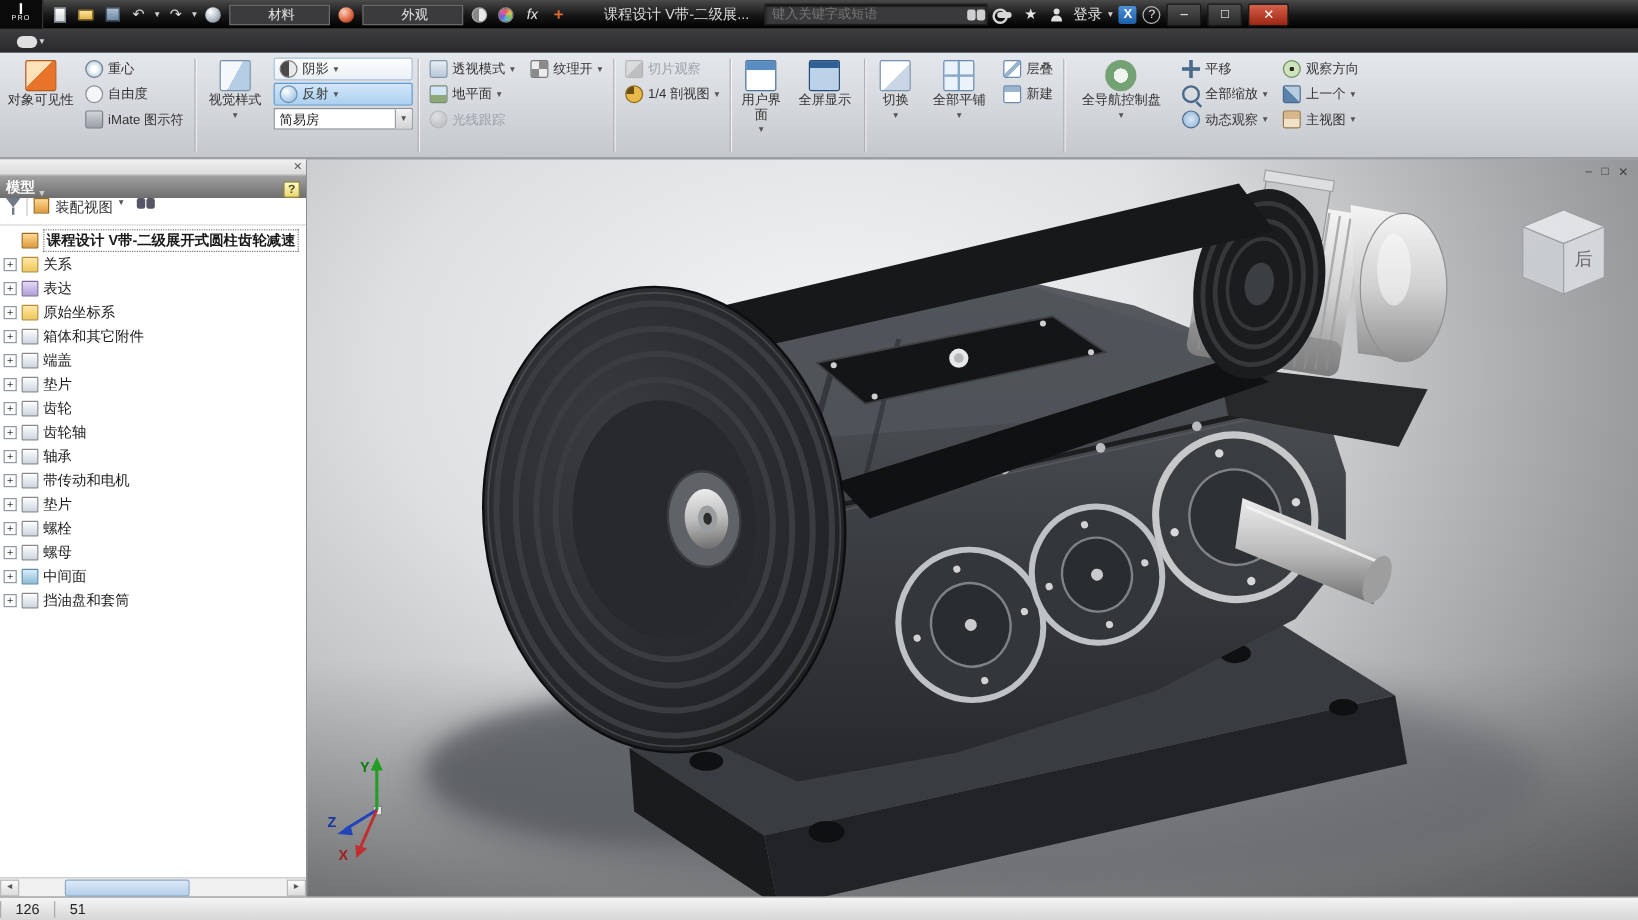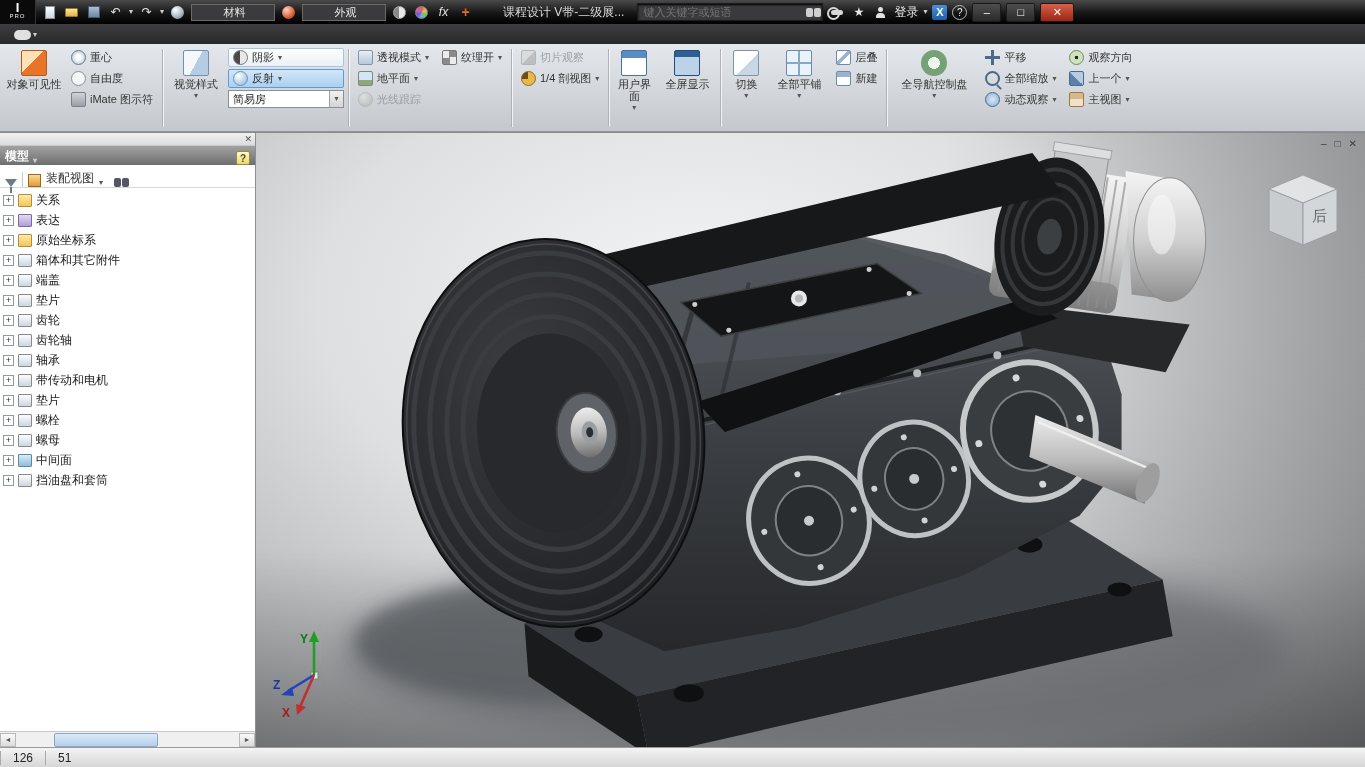--- a/index.html
+++ b/index.html
@@ -92,21 +92,21 @@
   .darkcorner{position:absolute;right:0;top:0;bottom:0;width:118px;background:linear-gradient(#505356,#86898c);}
   .badge56{position:absolute;right:-16px;top:30px;width:42px;height:42px;border-radius:50%;background:radial-gradient(circle at 40% 35%,#ffffff,#c8cccf);border:2px solid #9aa0a4;color:#3a5f2a;font-size:13px;font-weight:bold;display:flex;align-items:center;justify-content:center;}
 
   
   .workspace{flex:1;display:flex;min-height:0;border-top:1px solid #8a8a8a;}
   .browser{width:256px;background:#fff;border-right:1px solid #8a8f94;display:flex;flex-direction:column;min-height:0;flex:0 0 auto;}
   .bdrag{height:13px;background:linear-gradient(#f0f0f0,#dcdcdc);display:flex;align-items:center;justify-content:flex-end;padding:0 3px;color:#555;font-size:9px;gap:4px;border-bottom:1px solid #c8c8c8;}
   .bhead{height:19px;background:linear-gradient(#a2a2a2,#6e6e6e);display:flex;align-items:flex-end;color:#fff;font-size:12px;font-weight:bold;padding:0 5px;gap:4px;}
   .bhead .sp{flex:1;}
   .qbox{width:14px;height:14px;background:linear-gradient(#fefccf,#e8d870);border:1px solid #9a8a3a;color:#5a4a10;font-size:10px;font-weight:bold;display:flex;align-items:center;justify-content:center;border-radius:2px;}
-  .btools{height:23px;display:flex;align-items:flex-end;gap:5px;padding:0 5px;border-bottom:1px solid #d8d8d8;font-size:12px;color:#333;}
+  .btools{height:23px;display:flex;align-items:flex-start;gap:5px;padding:0 5px;border-bottom:1px solid #d8d8d8;font-size:12px;color:#333;}
   .funnel{width:0;height:0;border-left:6px solid transparent;border-right:6px solid transparent;border-top:8px solid #6e7a86;position:relative;}
   .funnel::after{content:"";position:absolute;left:-1px;top:0px;width:2px;height:6px;background:#6e7a86;}
   .tsep{width:1px;height:15px;background:#c8c8c8;}
   .asmcube{width:13px;height:13px;background:linear-gradient(#ffd892,#df9c3c);border:1px solid #9a6a1a;}
   .btree{flex:1;overflow:hidden;padding:2px 0 0 3px;font-size:12px;color:#1a1a1a;}
   .trow{display:flex;align-items:center;height:20px;gap:4px;white-space:nowrap;}
   .trow.root .nlbl{font-weight:bold;border:1px dotted #777;padding:0 2px;}
   .exp{width:11px;height:11px;border:1px solid #9098a0;background:#fff;color:#333;font-size:9px;line-height:9px;text-align:center;flex:0 0 auto;}
   .exp.none{border:0;background:transparent;}
   .nico{width:14px;height:13px;border:1px solid #8a8a8a;background:linear-gradient(#fdfdfd,#ccd6e2);flex:0 0 auto;border-radius:1px;}
@@ -384,20 +384,25 @@
       </div>
       <div class="btools">
         <span class="funnel"></span>
         <span class="tsep"></span>
         <span class="asmcube"></span>
         <span>装配视图</span>
         <span class="caret dark">▾</span>
         <span class="sh-binoc" style="box-shadow:8px 0 0 #556;background:#556;margin-left:6px;"></span>
       </div>
       <div class="btree">
+          <div class="trow root">
+            <span class="exp none"></span>
+            <span class="nico assembly"></span>
+            <span class="nlbl">课程设计 V带-二级展开式圆柱齿轮减速</span>
+          </div>
           <div class="trow">
             <span class="exp">+</span>
             <span class="nico folder"></span>
             <span class="nlbl">关系</span>
           </div>
           <div class="trow">
             <span class="exp">+</span>
             <span class="nico rep"></span>
             <span class="nlbl">表达</span>
           </div>

